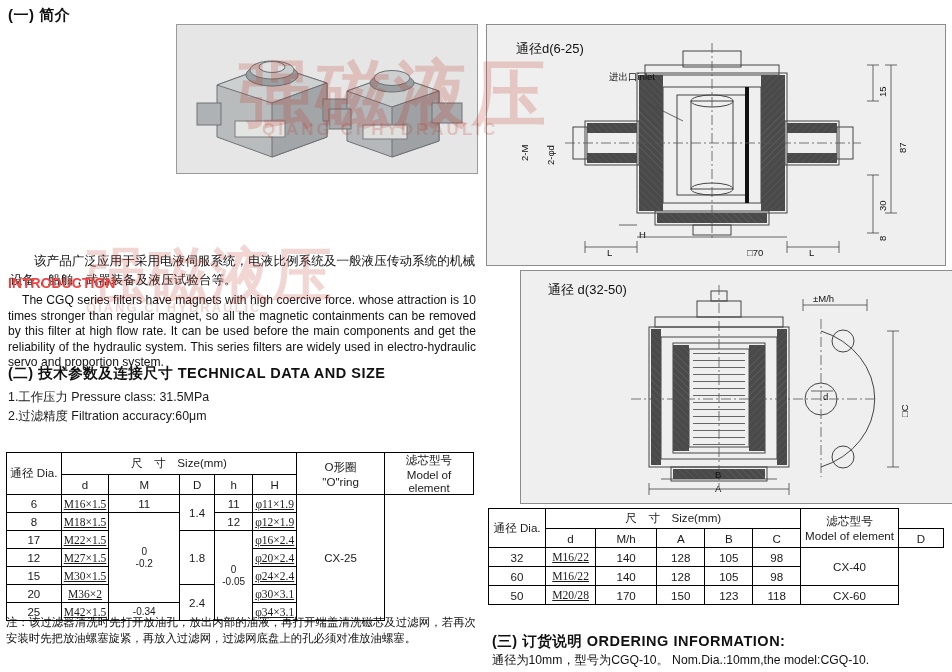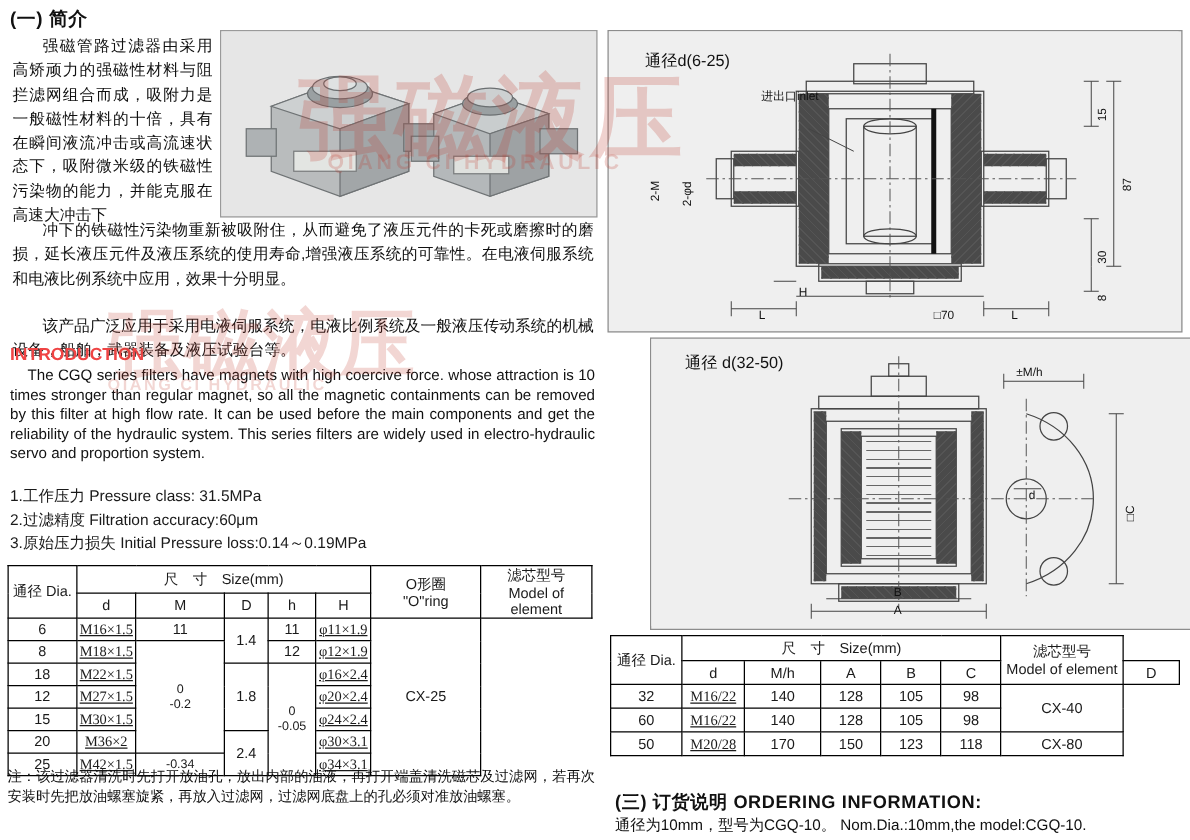--- a/index.html
+++ b/index.html
@@ -110,21 +110,20 @@
 </style>
 </head>
 <body>
 
 <div class="page">
 
   <div class="left">
 
     <div class="sec-title" id="sec1-title">(一) 简介</div>
 
-    <div class="cn-body" id="p1">强磁管路过滤器由采用高矫顽力的强磁性材料与阻拦滤网组合而成，吸附力是一般磁性材料的十倍，具有在瞬间液流冲击或高流速状态下，吸附微米级的铁磁性污染物的能力，并能克服在高速大冲击下</div>
 
     <div class="photo">
       <svg width="300" height="148" viewBox="0 0 300 148">
         <rect x="0" y="0" width="300" height="148" fill="#e6e6e6"></rect>
 
         <g>
           <polygon points="40,60 95,40 150,58 150,112 95,132 40,112" fill="#b9bcbd" stroke="#6f7375"></polygon>
           <polygon points="40,60 95,40 150,58 95,78" fill="#cdd0d1" stroke="#6f7375"></polygon>
           <polygon points="95,78 150,58 150,112 95,132" fill="#a2a6a8" stroke="#6f7375"></polygon>
           <ellipse cx="95" cy="50" rx="26" ry="11" fill="#9aa0a2" stroke="#6b6f71"></ellipse>
@@ -141,31 +140,30 @@
           <polygon points="215,82 262,66 262,116 215,132" fill="#9ea2a4" stroke="#6f7375"></polygon>
           <ellipse cx="215" cy="58" rx="22" ry="9" fill="#9aa0a2" stroke="#6b6f71"></ellipse>
           <ellipse cx="215" cy="53" rx="18" ry="7.5" fill="#cdd0d1" stroke="#6b6f71"></ellipse>
           <rect x="255" y="78" width="30" height="20" fill="#a7abad" stroke="#6f7375"></rect>
           <rect x="152" y="84" width="22" height="20" fill="#a7abad" stroke="#6f7375"></rect>
           <rect x="186" y="100" width="44" height="14" fill="#dfe1de" stroke="#7a7d7e"></rect>
         </g>
       </svg>
     </div>
 
-    <div class="cn-body" id="p2">冲下的铁磁性污染物重新被吸附住，从而避免了液压元件的卡死或磨擦时的磨损，延长液压元件及液压系统的使用寿命,增强液压系统的可靠性。在电液伺服系统和电液比例系统中应用，效果十分明显。</div>
     <div class="cn-body" id="p3">该产品广泛应用于采用电液伺服系统，电液比例系统及一般液压传动系统的机械设备，船舶，武器装备及液压试验台等。</div>
 
     <div class="en-head">INTRODUCTION</div>
     <div id="p-en"><span class="ind"></span><span>The CGQ series filters have magnets with high coercive force. whose attraction is 10 times stronger than regular magnet, so all the magnetic containments can be removed by this filter at high flow rate. It can be used before the main components and get the reliability of the hydraulic system. This series filters are widely used in electro-hydraulic servo and proportion system.</span></div>
 
+    <div class="sec-title" id="sec2-title">(二) 技术参数及连接尺寸 TECHNICAL DATA AND SIZE</div>
 
     <div class="tech-list">
       <div>1.工作压力 Pressure class: 31.5MPa</div>
       <div>2.过滤精度 Filtration accuracy:60μm</div>
-      <div>3.原始压力损失 Initial Pressure loss:0.14～0.19MPa</div>
     </div>
 
     <table class="grid" id="tbl1">
       <tbody>
           <tr>
         <td class="hd" rowspan="2" style="width:58px">通径 Dia.</td>
         <td class="hd" colspan="5" style="width:218px">尺　寸　Size(mm)</td>
         <td class="hd" rowspan="2" style="width:96px">
           <div>O形圈</div>
           <div>"O"ring</div>
@@ -196,21 +194,21 @@
         <td>8</td>
         <td class="serif">M18×1.5</td>
         <td rowspan="5" style="font-size:10px;line-height:12px">
           <div>0</div>
           <div>-0.2</div>
         </td>
         <td>12</td>
         <td class="serif">φ12×1.9</td>
       </tr>
       <tr>
-        <td>18</td>
+        <td>17</td>
         <td class="serif">M22×1.5</td>
         <td rowspan="3">1.8</td>
         <td rowspan="5" style="font-size:10px;line-height:12px">
           <div>0</div>
           <div>-0.05</div>
         </td>
         <td class="serif">φ16×2.4</td>
       </tr>
       <tr>
         <td>12</td>
@@ -420,21 +418,21 @@
       <td>105</td>
       <td>98</td>
     </tr>
     <tr>
       <td>50</td>
       <td class="serif">M20/28</td>
       <td>170</td>
       <td>150</td>
       <td>123</td>
       <td>118</td>
-      <td>CX-80</td>
+      <td>CX-60</td>
     </tr>
   </tbody>
     </table>
 
   <div class="sec-title" id="sec3-title">(三) 订货说明 ORDERING INFORMATION:</div>
   <div class="order-text">通径为10mm，型号为CGQ-10。 Nom.Dia.:10mm,the model:CGQ-10.</div>
 
   <div class="wm" id="wm1">强磁液压</div>
   <div class="wm" id="wm2">QIANG CI HYDRAULIC</div>
 

